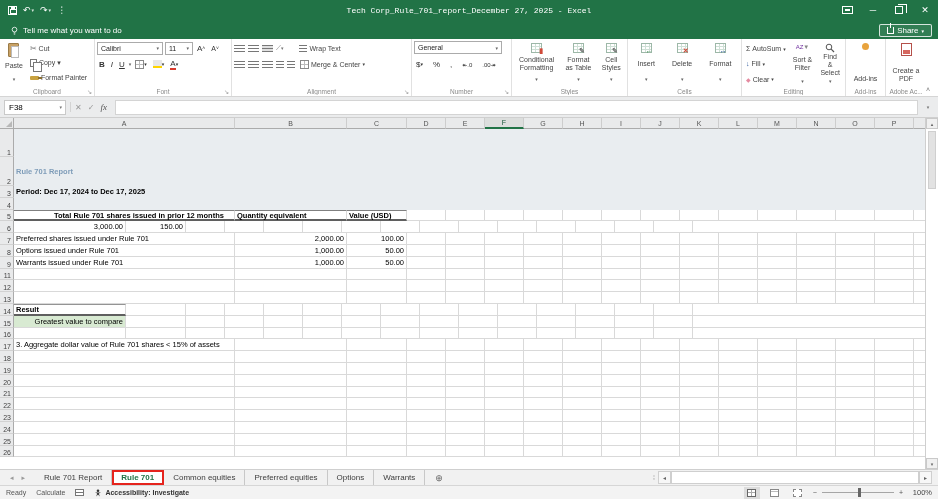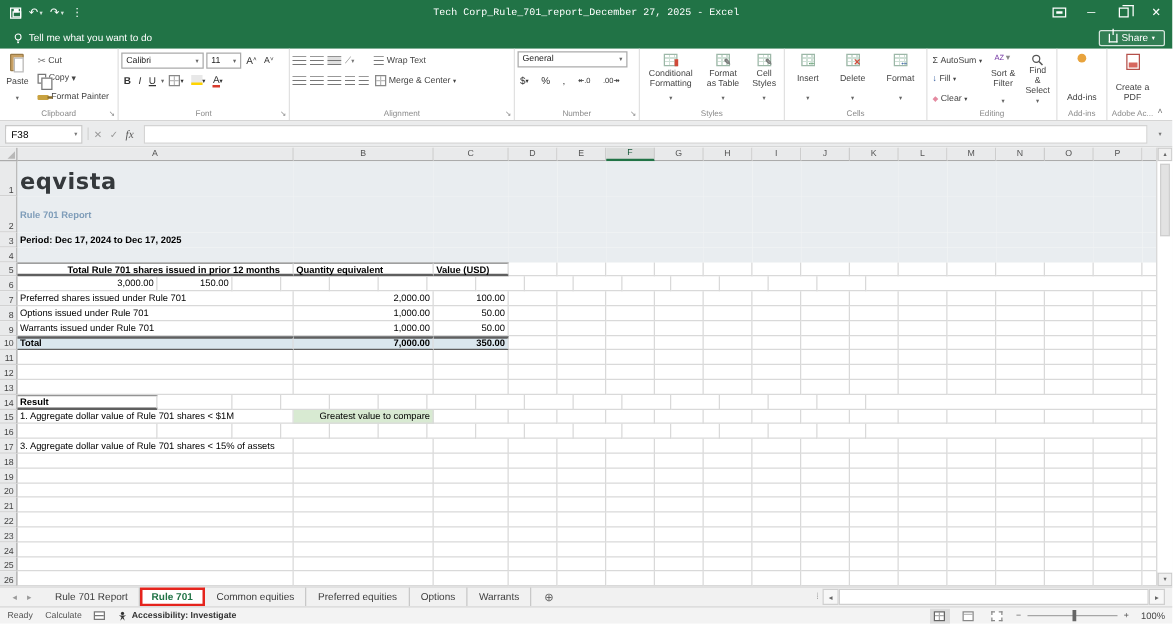--- a/index.html
+++ b/index.html
@@ -482,21 +482,20 @@
           <div class="colhdr" style="width: 39px;">K</div>
           <div class="colhdr" style="width: 39px;">L</div>
           <div class="colhdr" style="width: 39px;">M</div>
           <div class="colhdr" style="width: 39px;">N</div>
           <div class="colhdr" style="width: 39px;">O</div>
           <div class="colhdr" style="width: 39px;">P</div>
           <div class="hdr-fill"></div>
         </div>
         <div class="grid-row" style="height: 28px;">
           <div class="rowhdr">1</div>
-          <div class="cell band c-logo" style="width: 221px;">eqvista</div>
           <div class="cell band" style="width: 112px;"></div>
           <div class="cell band" style="width: 60px;"></div>
           <div class="cell band" style="width: 39px;"></div>
           <div class="cell band" style="width: 39px;"></div>
           <div class="cell band" style="width: 39px;"></div>
           <div class="cell band" style="width: 39px;"></div>
           <div class="cell band" style="width: 39px;"></div>
           <div class="cell band" style="width: 39px;"></div>
           <div class="cell band" style="width: 39px;"></div>
           <div class="cell band" style="width: 39px;"></div>
@@ -660,40 +659,20 @@
           <div class="cell" style="width: 39px;"></div>
           <div class="cell" style="width: 39px;"></div>
           <div class="cell" style="width: 39px;"></div>
           <div class="cell" style="width: 39px;"></div>
           <div class="cell" style="width: 39px;"></div>
           <div class="cell" style="width: 39px;"></div>
           <div class="cell" style="width: 39px;"></div>
           <div class="row-fill"></div>
         </div>
         <div class="grid-row" style="height: 11.8px;">
-          <div class="rowhdr">10</div>
-          <div class="cell c-total" style="width: 221px;">Total</div>
-          <div class="cell c-total c-num" style="width: 112px;">7,000.00</div>
-          <div class="cell c-total c-num" style="width: 60px;">350.00</div>
-          <div class="cell" style="width: 39px;"></div>
-          <div class="cell" style="width: 39px;"></div>
-          <div class="cell" style="width: 39px;"></div>
-          <div class="cell" style="width: 39px;"></div>
-          <div class="cell" style="width: 39px;"></div>
-          <div class="cell" style="width: 39px;"></div>
-          <div class="cell" style="width: 39px;"></div>
-          <div class="cell" style="width: 39px;"></div>
-          <div class="cell" style="width: 39px;"></div>
-          <div class="cell" style="width: 39px;"></div>
-          <div class="cell" style="width: 39px;"></div>
-          <div class="cell" style="width: 39px;"></div>
-          <div class="cell" style="width: 39px;"></div>
-          <div class="row-fill"></div>
-        </div>
-        <div class="grid-row" style="height: 11.8px;">
           <div class="rowhdr">11</div>
           <div class="cell" style="width: 221px;"></div>
           <div class="cell" style="width: 112px;"></div>
           <div class="cell" style="width: 60px;"></div>
           <div class="cell" style="width: 39px;"></div>
           <div class="cell" style="width: 39px;"></div>
           <div class="cell" style="width: 39px;"></div>
           <div class="cell" style="width: 39px;"></div>
           <div class="cell" style="width: 39px;"></div>
           <div class="cell" style="width: 39px;"></div>
@@ -760,21 +739,20 @@
           <div class="cell" style="width: 39px;"></div>
           <div class="cell" style="width: 39px;"></div>
           <div class="cell" style="width: 39px;"></div>
           <div class="cell" style="width: 39px;"></div>
           <div class="cell" style="width: 39px;"></div>
           <div class="cell" style="width: 39px;"></div>
           <div class="row-fill"></div>
         </div>
         <div class="grid-row" style="height: 11.8px;">
           <div class="rowhdr">15</div>
-          <div class="cell" style="width: 221px;">1. Aggregate dollar value of Rule 701 shares &lt; $1M</div>
           <div class="cell c-result" style="width: 112px;">Greatest value to compare</div>
           <div class="cell" style="width: 60px;"></div>
           <div class="cell" style="width: 39px;"></div>
           <div class="cell" style="width: 39px;"></div>
           <div class="cell" style="width: 39px;"></div>
           <div class="cell" style="width: 39px;"></div>
           <div class="cell" style="width: 39px;"></div>
           <div class="cell" style="width: 39px;"></div>
           <div class="cell" style="width: 39px;"></div>
           <div class="cell" style="width: 39px;"></div>

